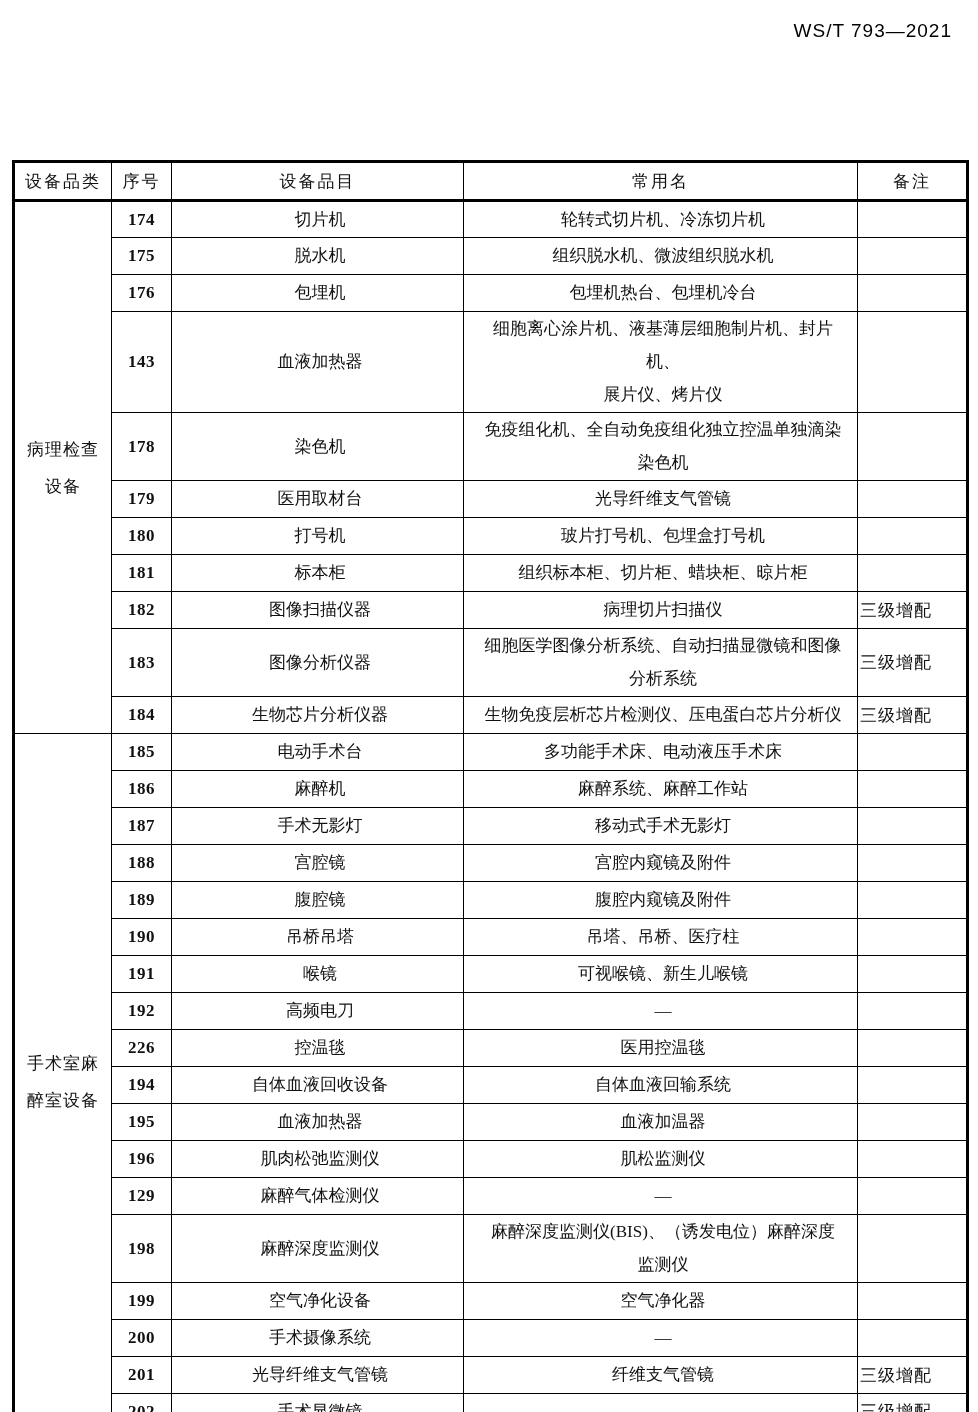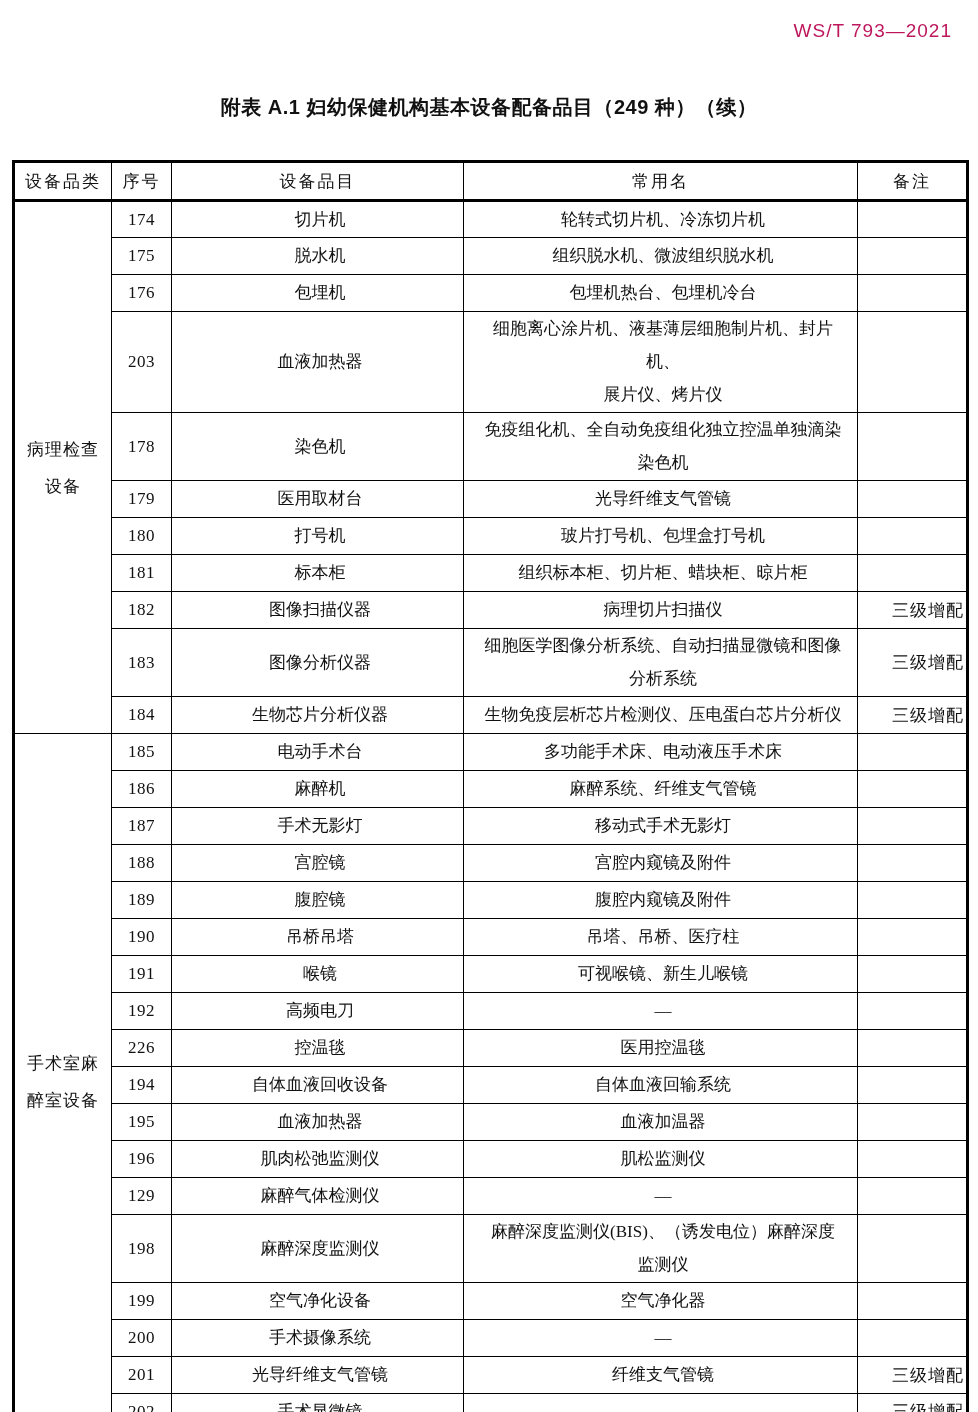--- a/index.html
+++ b/index.html
@@ -17,21 +17,21 @@
     font-family: "Liberation Serif", "DejaVu Serif", serif;
     overflow: hidden;
   }
   .doc-ref {
     position: absolute;
     top: 20px;
     right: 26px;
     font-size: 19px;
     font-family: "Liberation Sans", "DejaVu Sans", sans-serif;
     letter-spacing: 1px;
-    color: #be185d;
+    color: #000000;
   }
   .title {
     position: absolute;
     top: 94px;
     left: 0;
     width: 100%;
     text-align: center;
     font-size: 20px;
     font-weight: bold;
     font-family: "Liberation Sans", "DejaVu Sans", sans-serif;
@@ -60,48 +60,48 @@
     text-align: center;
     letter-spacing: 2px;
     padding: 1px 2px;
     font-family: Liberation Serif, serif;
   }
   .tbl tbody tr { height: 37px; }
   .tbl td.no {
     text-align: center;
     padding: 1px 2px;
     letter-spacing: 0.5px;
+    font-weight: bold;
   }
   .tbl td.item, .tbl td.common {
     text-align: center;
     padding: 0 8px 1px 13px;
     line-height: 33px;
     white-space: pre-line;
   }
   .tbl td.note {
-    text-align: right;
+    text-align: left;
     padding: 1px 2px;
     letter-spacing: 1px;
   }
   .tbl td.cat {
     text-align: center;
     padding: 1px 2px;
     line-height: 37px;
     letter-spacing: 1px;
     white-space: pre-line;
     vertical-align: middle;
   }
 </style>
 </head>
 <body>
 
 <div class="page">
   <div class="doc-ref">WS/T 793—2021</div>
 
-  <div class="title">附表 A.1 妇幼保健机构基本设备配备品目（249 种）（续）</div>
 
   <table class="tbl">
     <colgroup>
       <col style="width:98px">
       <col style="width:60px">
       <col style="width:292px">
       <col style="width:394px">
       <col style="width:110px">
     </colgroup>
     <thead>
@@ -128,21 +128,21 @@
           <td class="common">组织脱水机、微波组织脱水机</td>
           <td class="note"></td>
         </tr>
         <tr>
           <td class="no">176</td>
           <td class="item">包埋机</td>
           <td class="common">包埋机热台、包埋机冷台</td>
           <td class="note"></td>
         </tr>
         <tr>
-          <td class="no">203</td>
+          <td class="no">143</td>
           <td class="item">血液加热器</td>
           <td class="common">细胞离心涂片机、液基薄层细胞制片机、封片机、
 展片仪、烤片仪</td>
           <td class="note"></td>
         </tr>
         <tr>
           <td class="no">178</td>
           <td class="item">染色机</td>
           <td class="common">免疫组化机、全自动免疫组化独立控温单独滴染
 染色机</td>
@@ -189,21 +189,21 @@
           <td class="cat" rowspan="18">手术室麻
 醉室设备</td>
           <td class="no">185</td>
           <td class="item">电动手术台</td>
           <td class="common">多功能手术床、电动液压手术床</td>
           <td class="note"></td>
         </tr>
         <tr>
           <td class="no">186</td>
           <td class="item">麻醉机</td>
-          <td class="common">麻醉系统、纤维支气管镜</td>
+          <td class="common">麻醉系统、麻醉工作站</td>
           <td class="note"></td>
         </tr>
         <tr>
           <td class="no">187</td>
           <td class="item">手术无影灯</td>
           <td class="common">移动式手术无影灯</td>
           <td class="note"></td>
         </tr>
         <tr>
           <td class="no">188</td>

